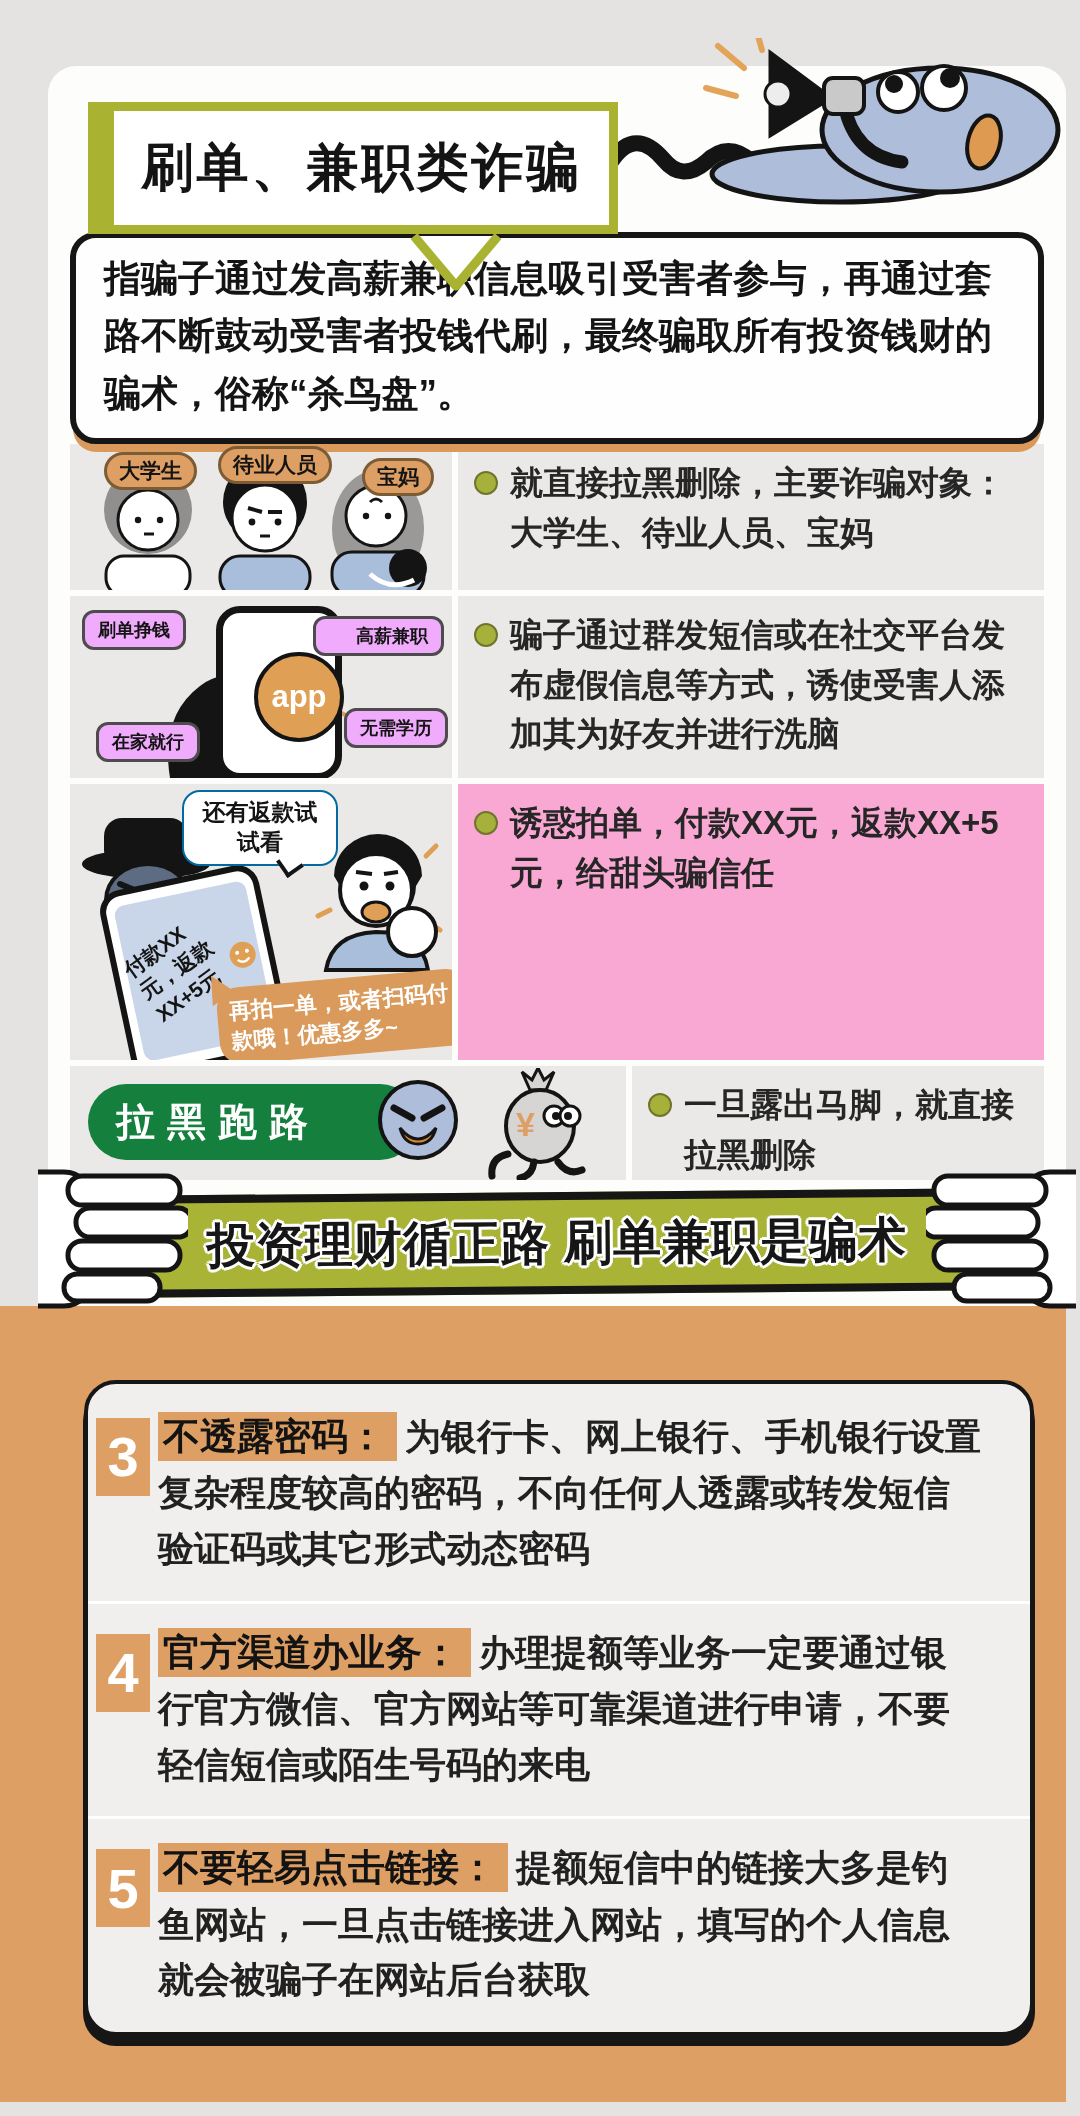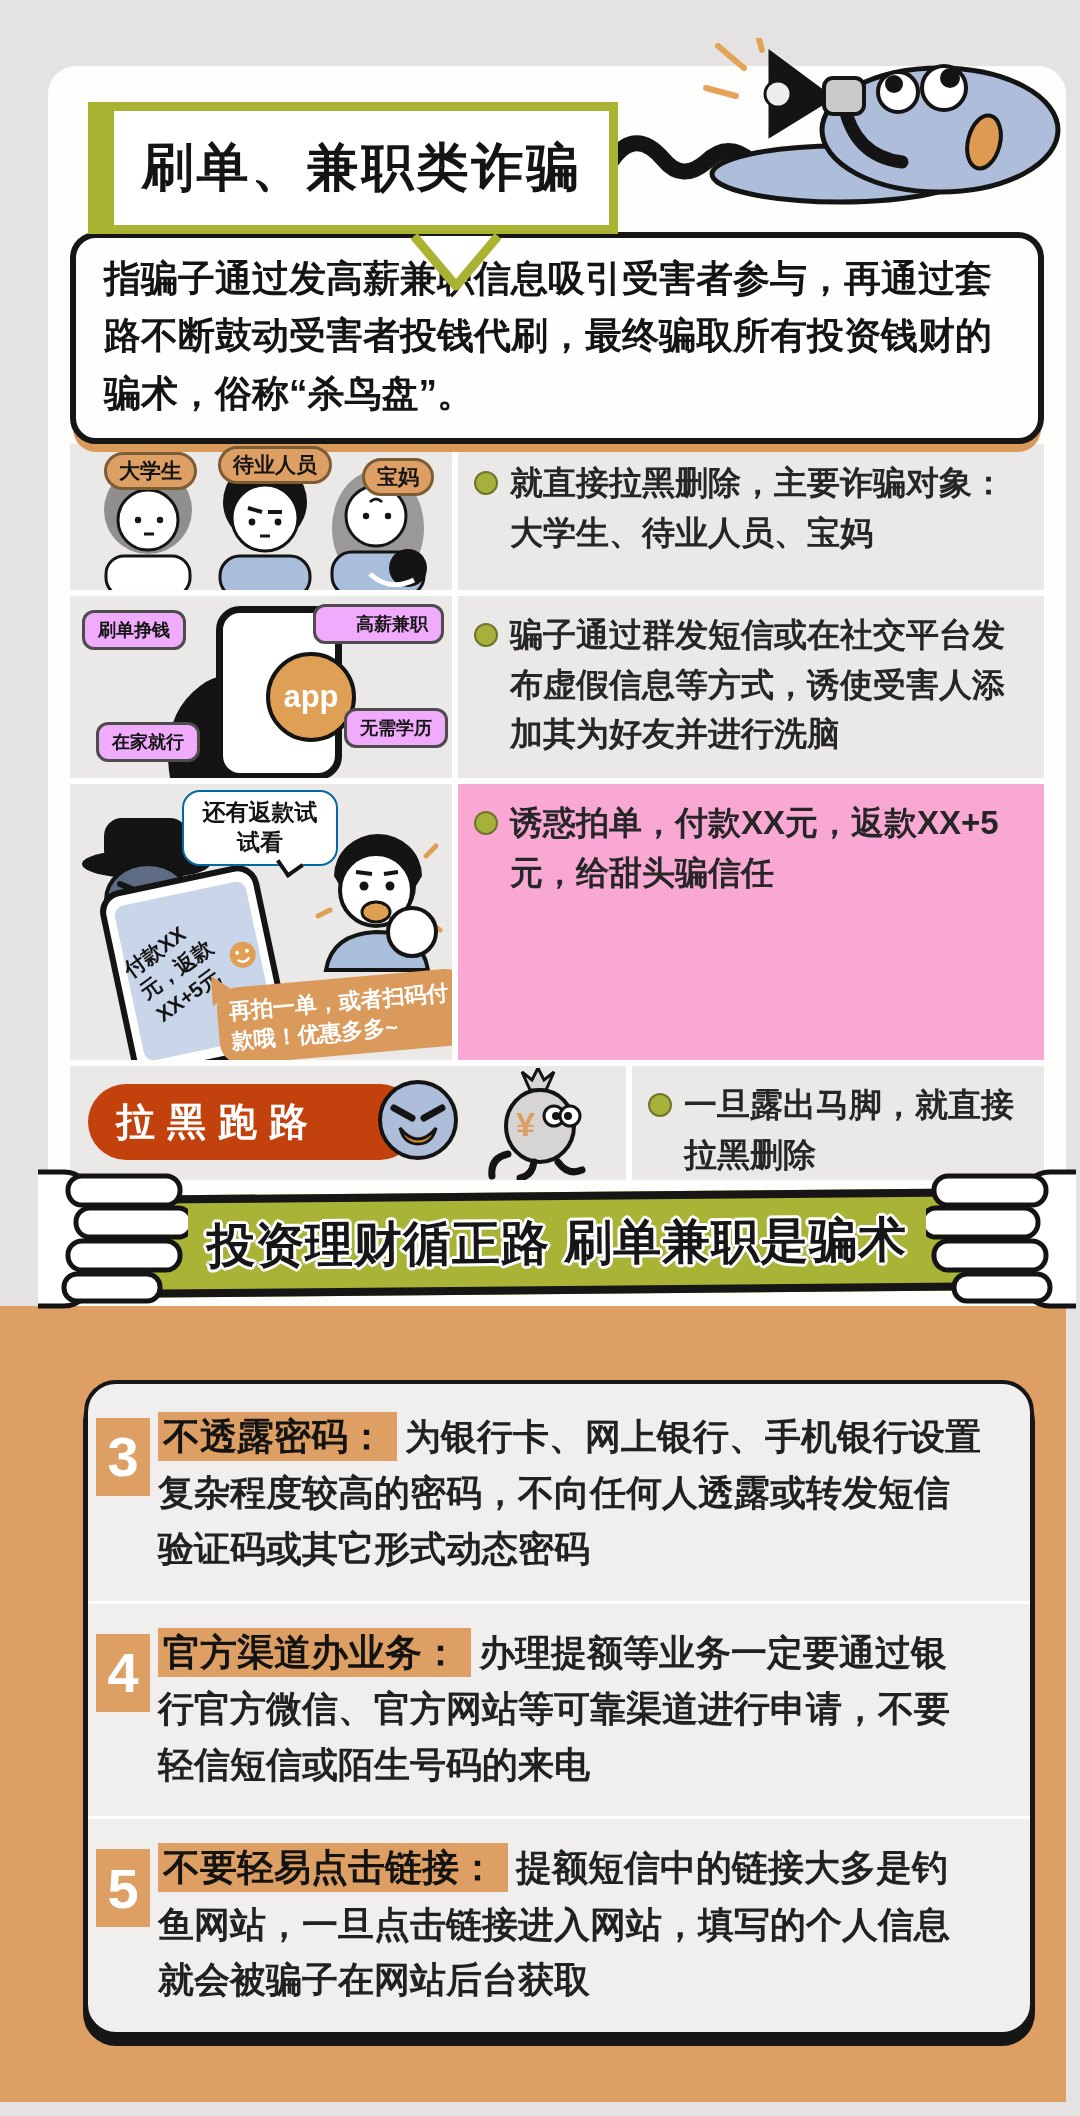--- a/index.html
+++ b/index.html
@@ -46,21 +46,21 @@
   .col2 .txt{background:#f9a8d4;}
   .col2 .txt.a{height:120px;} .col2 .txt.b{flex:1;}
   
   .plabel{position:absolute;background:#dd9f63;border:3px solid #7c5c34;border-radius:20px;
     font-size:21px;font-weight:700;padding:2px 12px;white-space:nowrap;z-index:4;}
   .gpill{position:absolute;background:#f0abfc;border:3px solid #4c4c4c;border-radius:12px;
     font-size:18px;font-weight:700;padding:5px 13px;white-space:nowrap;z-index:4;}
   
   .phone{position:absolute;left:146px;top:10px;width:112px;height:160px;background:#fff;
     border:7px solid #141414;border-radius:24px;z-index:2;}
-  .app-circle{position:absolute;left:196px;top:56px;width:82px;height:82px;border-radius:50%;
+  .app-circle{position:absolute;left:184px;top:56px;width:82px;height:82px;border-radius:50%;
     background:#df9f55;border:4px solid #141414;color:#fff;font-size:31px;font-weight:800;
     display:flex;align-items:center;justify-content:center;z-index:3;}
   .dash-lines{position:absolute;left:0;top:0;z-index:1;}
   .hand2{position:absolute;left:76px;top:60px;z-index:1;}
   
   .bubble1{position:absolute;left:112px;top:6px;width:136px;background:#fff;border:2px solid #0369a1;
     border-radius:18px;padding:6px 8px;font-size:23px;font-weight:700;text-align:center;z-index:5;line-height:1.3;}
   .bubble1 .tail{position:absolute;left:96px;bottom:-10px;width:16px;height:16px;background:#fff;
     border-right:4px solid #141414;border-bottom:4px solid #141414;transform:rotate(55deg);}
   .crook{position:absolute;left:2px;top:24px;z-index:2;}
@@ -70,21 +70,21 @@
   .tscreen .ptext{position:absolute;left:6px;top:28px;width:108px;font-size:21px;font-weight:800;
     transform:rotate(-24deg);line-height:1.3;}
   .tscreen .smiley{position:absolute;right:2px;top:58px;}
   .bubble2{position:absolute;left:148px;top:194px;width:228px;background:#d99a5b;border-radius:22px;
     padding:9px 12px;font-size:22px;font-weight:800;color:#fff;transform:rotate(-5deg);z-index:5;line-height:1.35;}
   .bubble2 .tail{position:absolute;left:-12px;top:-14px;width:0;height:0;
     border-left:16px solid transparent;border-right:10px solid transparent;border-bottom:26px solid #d99a5b;
     transform:rotate(-30deg);}
   .victim{position:absolute;right:2px;top:36px;z-index:2;}
   
-  .blackpill{position:absolute;left:18px;top:18px;width:330px;height:76px;background:#c2410c;border-radius:42px;z-index:2;}
+  .blackpill{position:absolute;left:18px;top:18px;width:330px;height:76px;background:#15803d;border-radius:42px;z-index:2;}
   .blackpill span{display:block;color:#fff;font-size:39px;font-weight:700;letter-spacing:12px;
     line-height:76px;padding-left:28px;}
   .pillface{position:absolute;left:306px;top:12px;z-index:3;}
   .moneybag{position:absolute;left:408px;top:2px;z-index:2;}
   
   .banner-strip{
     position:absolute;left:46px;right:46px;top:1126px;height:102px;box-sizing:border-box;
     background:#a9b437;border-top:8px solid #161616;border-bottom:8px solid #161616;
     display:flex;align-items:center;justify-content:center;transform:rotate(-0.5deg);z-index:2;
   }
@@ -188,21 +188,21 @@
           <path d="M300,132 L262,112" stroke="#d99a5b" stroke-width="4" stroke-dasharray="12 9" fill="none"></path>
         </svg>
         <svg class="hand2" width="130" height="122" viewBox="0 0 130 122">
           <path d="M24,122 q-10,-62 30,-92 q26,-20 42,2 l16,26 q10,20 -2,40 l-20,24 z" fill="#141414"></path>
         </svg>
         <div class="phone"></div>
         <div class="app-circle">
             <span>app</span>
           </div>
         <span class="gpill" style="left:12px;top:14px;">刷单挣钱</span>
-        <span class="gpill" style="right:8px;top:8px;padding-left:40px;">高薪兼职</span>
+        <span class="gpill" style="right:8px;top:20px;padding-left:40px;">高薪兼职</span>
         <span class="gpill" style="left:26px;bottom:16px;">在家就行</span>
         <span class="gpill" style="right:4px;bottom:30px;">无需学历</span>
       </div>
       <div class="tile txt">
         <span class="dot"></span>
         <p>骗子通过群发短信或在社交平台发布虚假信息等方式，诱使受害人添加其为好友并进行洗脑</p>
       </div>
     </div>
 
     <div class="row row3">

